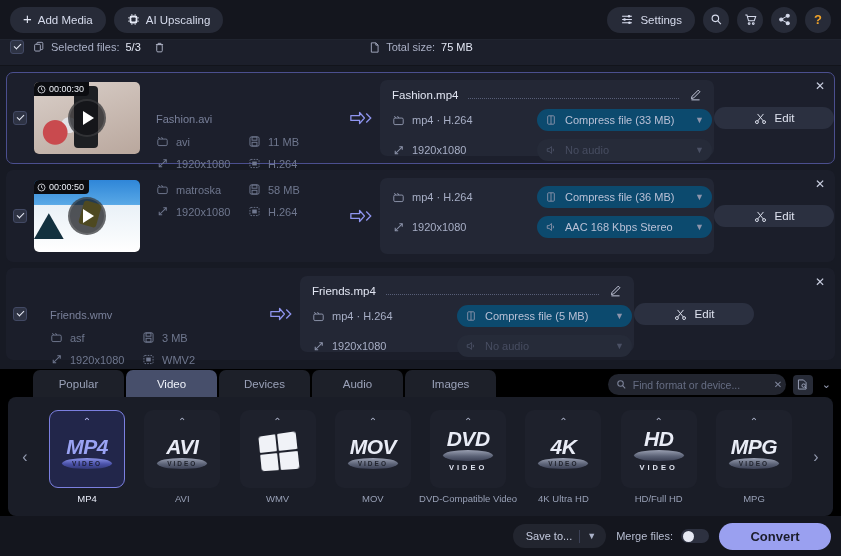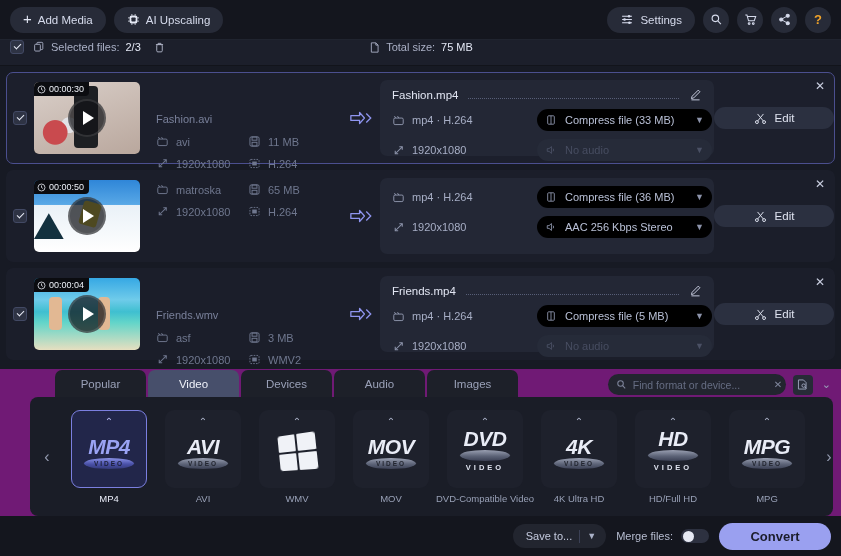--- a/index.html
+++ b/index.html
@@ -228,21 +228,21 @@
   }
   .dstgrid {
     display: grid;
     grid-template-columns: 145px auto;
     row-gap: 8px;
     align-items: center;
   }
   .dstmeta { display: flex; align-items: center; gap: 7px; font-size: 11px; color: #a7aec5; }
   .dropsel {
     display: flex; align-items: center; gap: 8px;
-    background: #000000;
+    background: #0c4a6e;
     border-radius: 13px;
     height: 22px;
     padding: 0 8px 0 8px;
     font-size: 11px;
     color: #b9c0d6;
     cursor: pointer;
     width: 175px;
   }
   .dropsel.disabled { background: #262b39; color: #474d61; cursor: default; }
   .dropsel .caret { margin-left: auto; font-size: 9px; color: #8d94ab; }
@@ -262,24 +262,23 @@
   }
   .closex {
     position: absolute; right: 9px; top: 7px;
     color: #c9cee0; font-size: 12px; cursor: pointer; line-height: 1;
     font-family: "Liberation Sans", sans-serif;
   }
 
   
   .fmtpanel {
     flex: 1;
-    background: #701a75;
+    background: #000000;
     display: flex; flex-direction: column;
     position: relative;
-    padding-left: 22px;
   }
   .tabsrow {
     height: 28px; min-height: 28px;
     display: flex; align-items: flex-end;
     padding: 0 0 0 33px;
     position: relative;
   }
   .tab {
     width: 91px; height: 27px;
     background: #1d2029;
@@ -536,21 +535,21 @@
     <div class="selbar-inner">
       <div class="chk"></div>
       <div class="grp">
         <span>
           <svg class="icon-svg" width="12" height="12" viewBox="0 0 16 16" stroke="#aab0c6" stroke-width="1.2" fill="none">
             <rect x="2.2" y="4.4" width="7.6" height="9" rx="1.3"></rect>
             <path d="M5.2 4.4V3.1a1.3 1.3 0 0 1 1.3-1.3h5.3a1.3 1.3 0 0 1 1.3 1.3v7a1.3 1.3 0 0 1-1.3 1.3h-1.3"></path>
           </svg>
         </span>
         <span>Selected files:</span>
-        <span class="strong">2/3</span>
+        <span class="strong">5/3</span>
         <span class="trash-btn">
           <svg class="icon-svg" width="13" height="13" viewBox="0 0 16 16" stroke="#c3c9dc" stroke-width="1.2" fill="none">
             <path d="M3.6 4.4h8.8"></path>
               <path d="M6.3 4.4V2.9h3.4v1.5"></path>
             <rect x="4.6" y="4.4" width="6.8" height="9" rx="1.4"></rect>
           </svg>
         </span>
       </div>
       <div class="totalsize">
         <span>
@@ -706,21 +705,21 @@
                 <path d="M4.6 5 3 2.6M8.4 5 6.8 2.6"></path>
             </svg>
             <span class="lbl">matroska</span>
           </div>
           <div class="meta">
             <svg class="icon-svg" width="13" height="13" viewBox="0 0 16 16" stroke="#6f778e" stroke-width="1.2" fill="none">
               <rect x="2.4" y="2.4" width="11.2" height="11.2" rx="1.6"></rect>
               <rect x="5" y="2.4" width="6" height="4"></rect>
                 <rect x="5" y="9" width="6" height="4.6"></rect>
             </svg>
-            <span class="lbl">65 MB</span>
+            <span class="lbl">58 MB</span>
           </div>
           <div class="meta">
             <svg class="icon-svg" width="13" height="13" viewBox="0 0 16 16" stroke="#6f778e" stroke-width="1.3" fill="none">
               <path d="M12.6 3.4 4 12"></path>
                 <path d="M4 8.4V12h3.6"></path>
                 <path d="M12.6 7V3.4H9"></path>
             </svg>
             <span class="lbl">1920x1080</span>
           </div>
           <div class="meta">
@@ -763,21 +762,21 @@
                 <path d="M4 8.4V12h3.6"></path>
                 <path d="M12.6 7V3.4H9"></path>
             </svg>
             <span>1920x1080</span>
           </div>
           <div class="dropsel">
             <svg class="icon-svg" width="12" height="12" viewBox="0 0 16 16" stroke="#8d94ab" stroke-width="1.2" fill="none">
               <path d="M3 6.2h2.4L8.6 3.4v9.2L5.4 9.8H3z"></path>
                 <path d="M10.8 6.2a3 3 0 0 1 0 3.6"></path>
             </svg>
-            <span class="txt">AAC 256 Kbps Stereo</span>
+            <span class="txt">AAC 168 Kbps Stereo</span>
             <span class="caret">▼</span>
           </div>
         </div>
       </div>
 
       <div class="editwrap">
         <div class="editbtn">
           <svg class="icon-svg" width="13" height="13" viewBox="0 0 16 16" stroke="#dfe3f0" stroke-width="1.2" fill="none">
             <circle cx="3.6" cy="12.4" r="1.8"></circle>
               <circle cx="12.4" cy="12.4" r="1.8"></circle>
@@ -785,31 +784,20 @@
               <line x1="11.4" y1="11" x2="4.4" y2="2.4"></line>
           </svg>
           <span>Edit</span>
         </div>
       </div>
       <div class="closex">✕</div>
     </div>
 
     <div class="filerow">
       <div class="chk row-chk"></div>
-      <div class="thumb">
-        <div class="img t3"></div>
-        <div class="dur">
-          <svg class="icon-svg" width="9" height="9" viewBox="0 0 16 16" stroke="#eef1f8" stroke-width="1.4" fill="none">
-            <circle cx="8" cy="8" r="6.2"></circle>
-              <path d="M8 4.4V8l2.6 1.7"></path>
-          </svg>
-          <span>00:00:04</span>
-        </div>
-        <div class="play"></div>
-      </div>
 
       <div class="srcinfo">
         <div class="srcname">Friends.wmv</div>
         <div class="metagrid">
           <div class="meta">
             <svg class="icon-svg" width="13" height="13" viewBox="0 0 16 16" stroke="#6f778e" stroke-width="1.2" fill="none">
               <rect x="2.2" y="5" width="11.6" height="8" rx="1.6"></rect>
                 <path d="M4.6 5 3 2.6M8.4 5 6.8 2.6"></path>
             </svg>
             <span class="lbl">asf</span>

